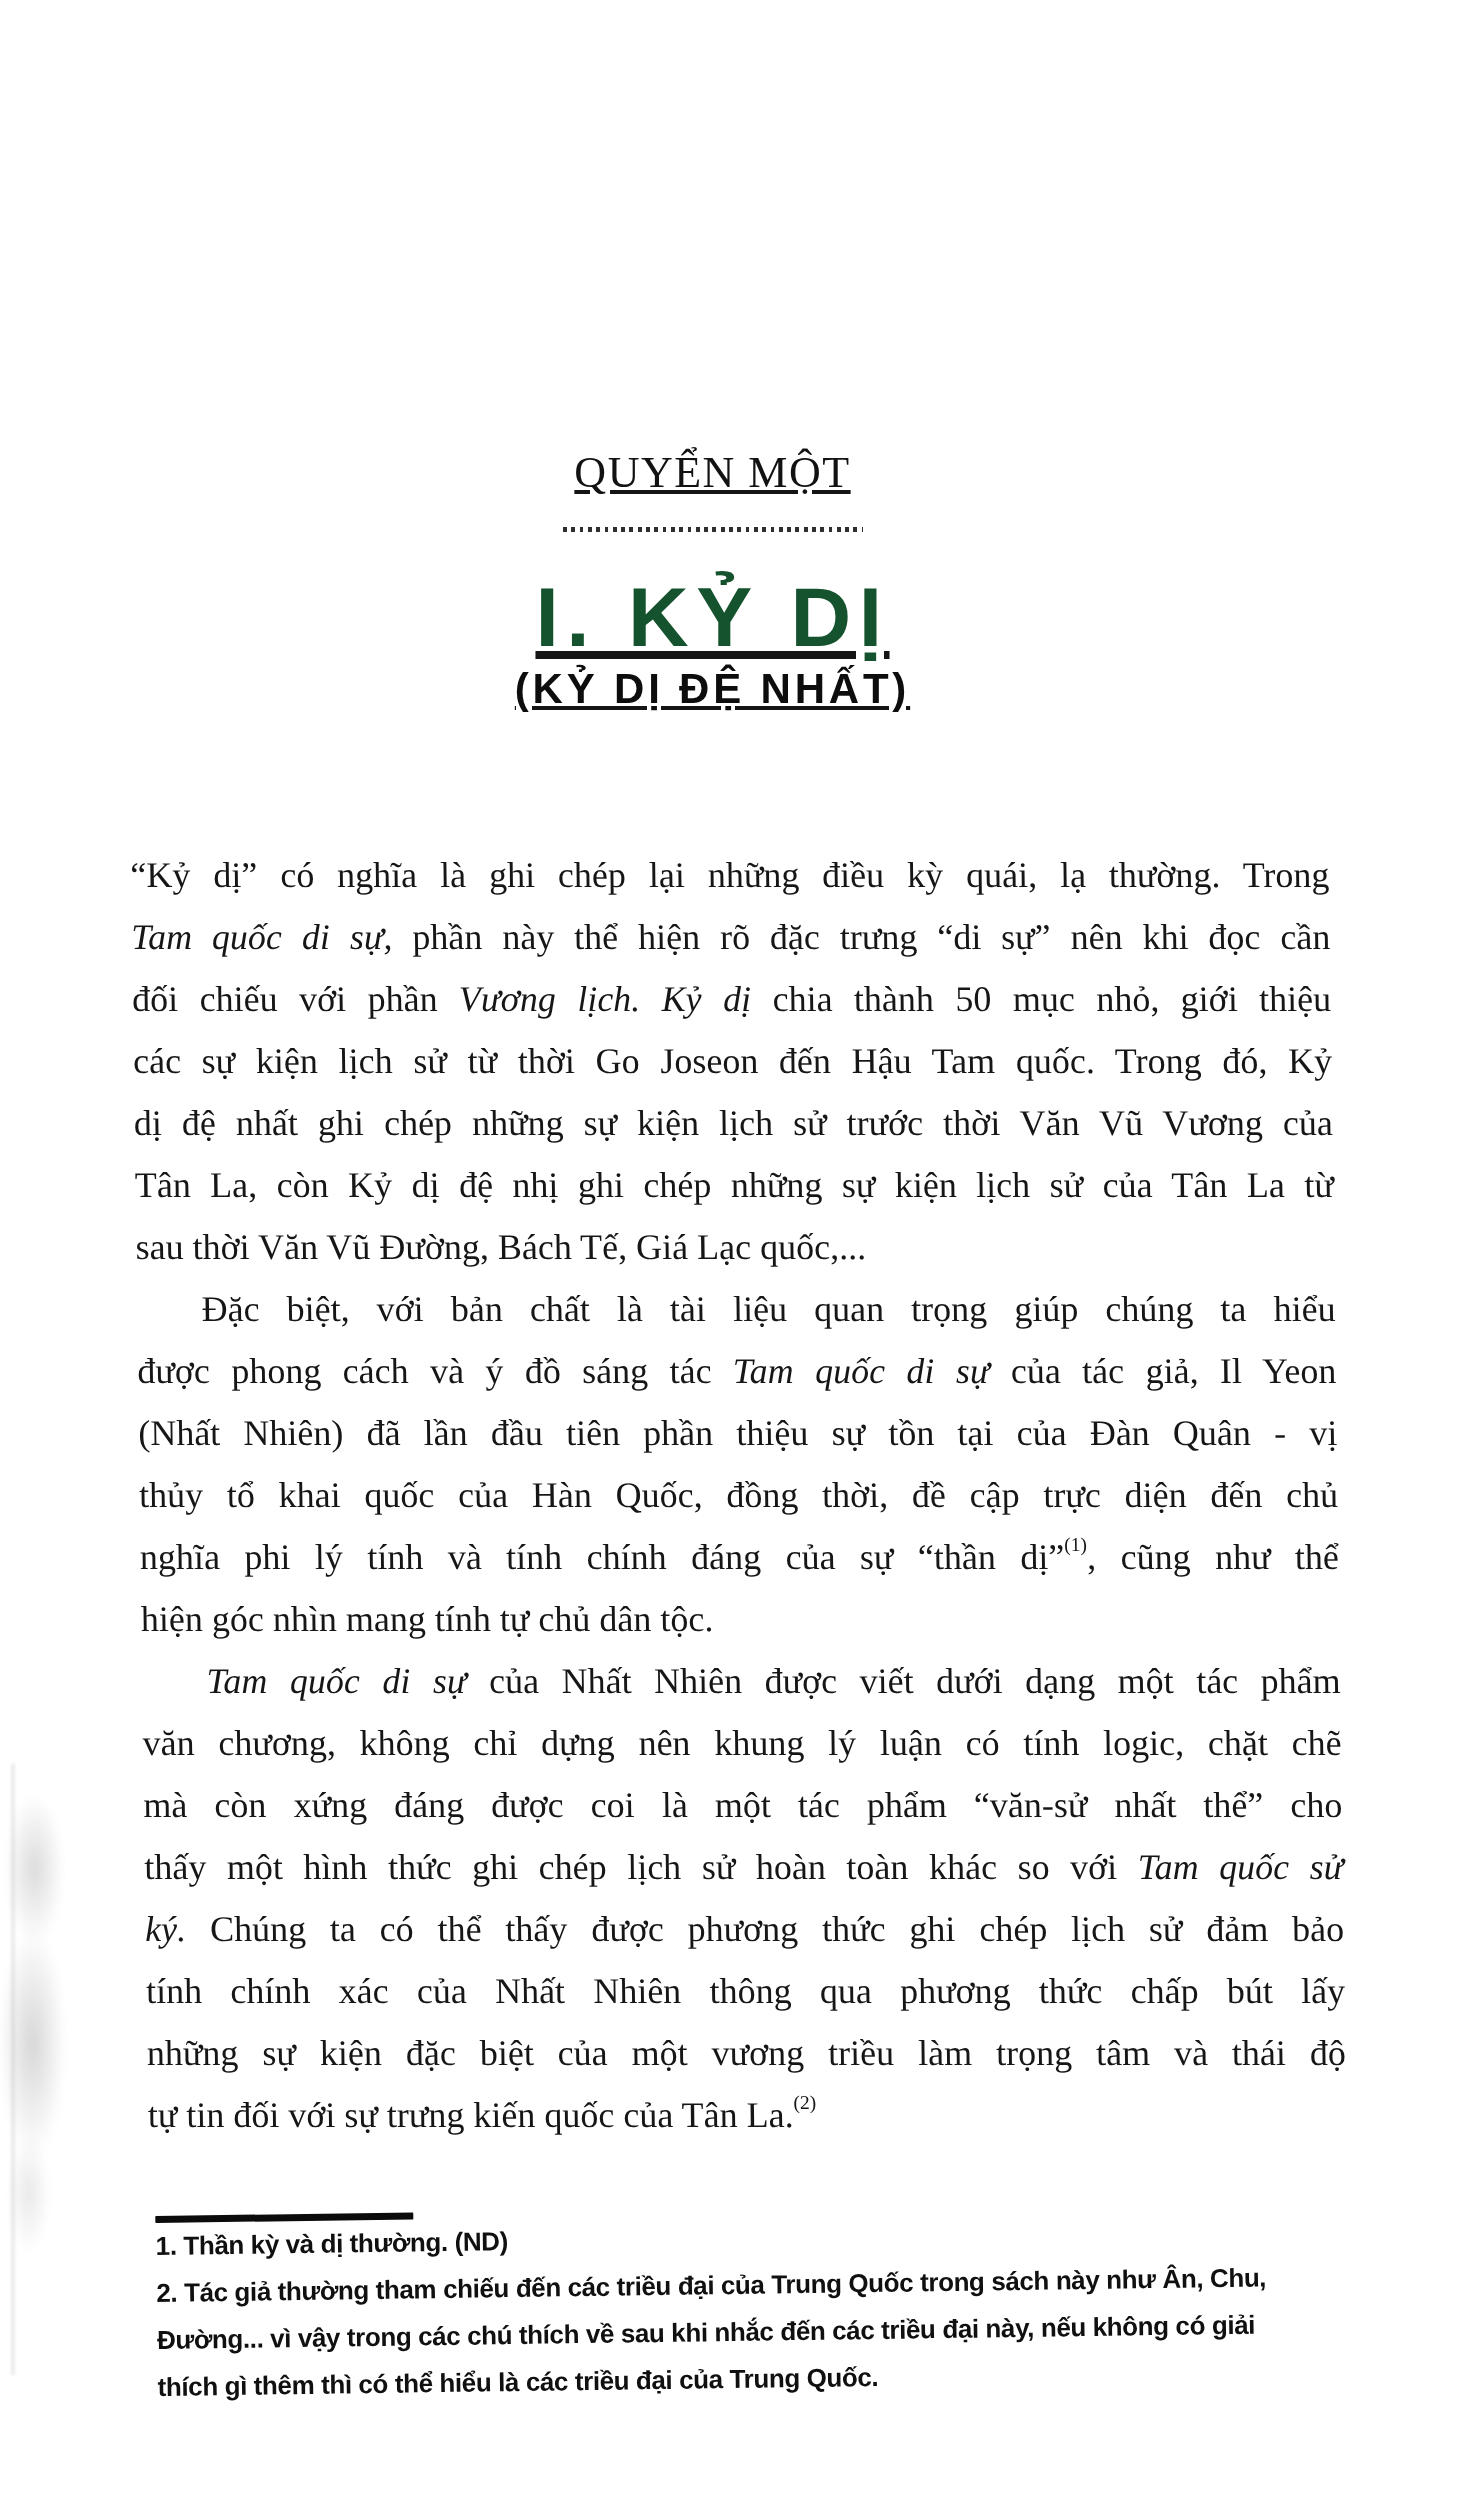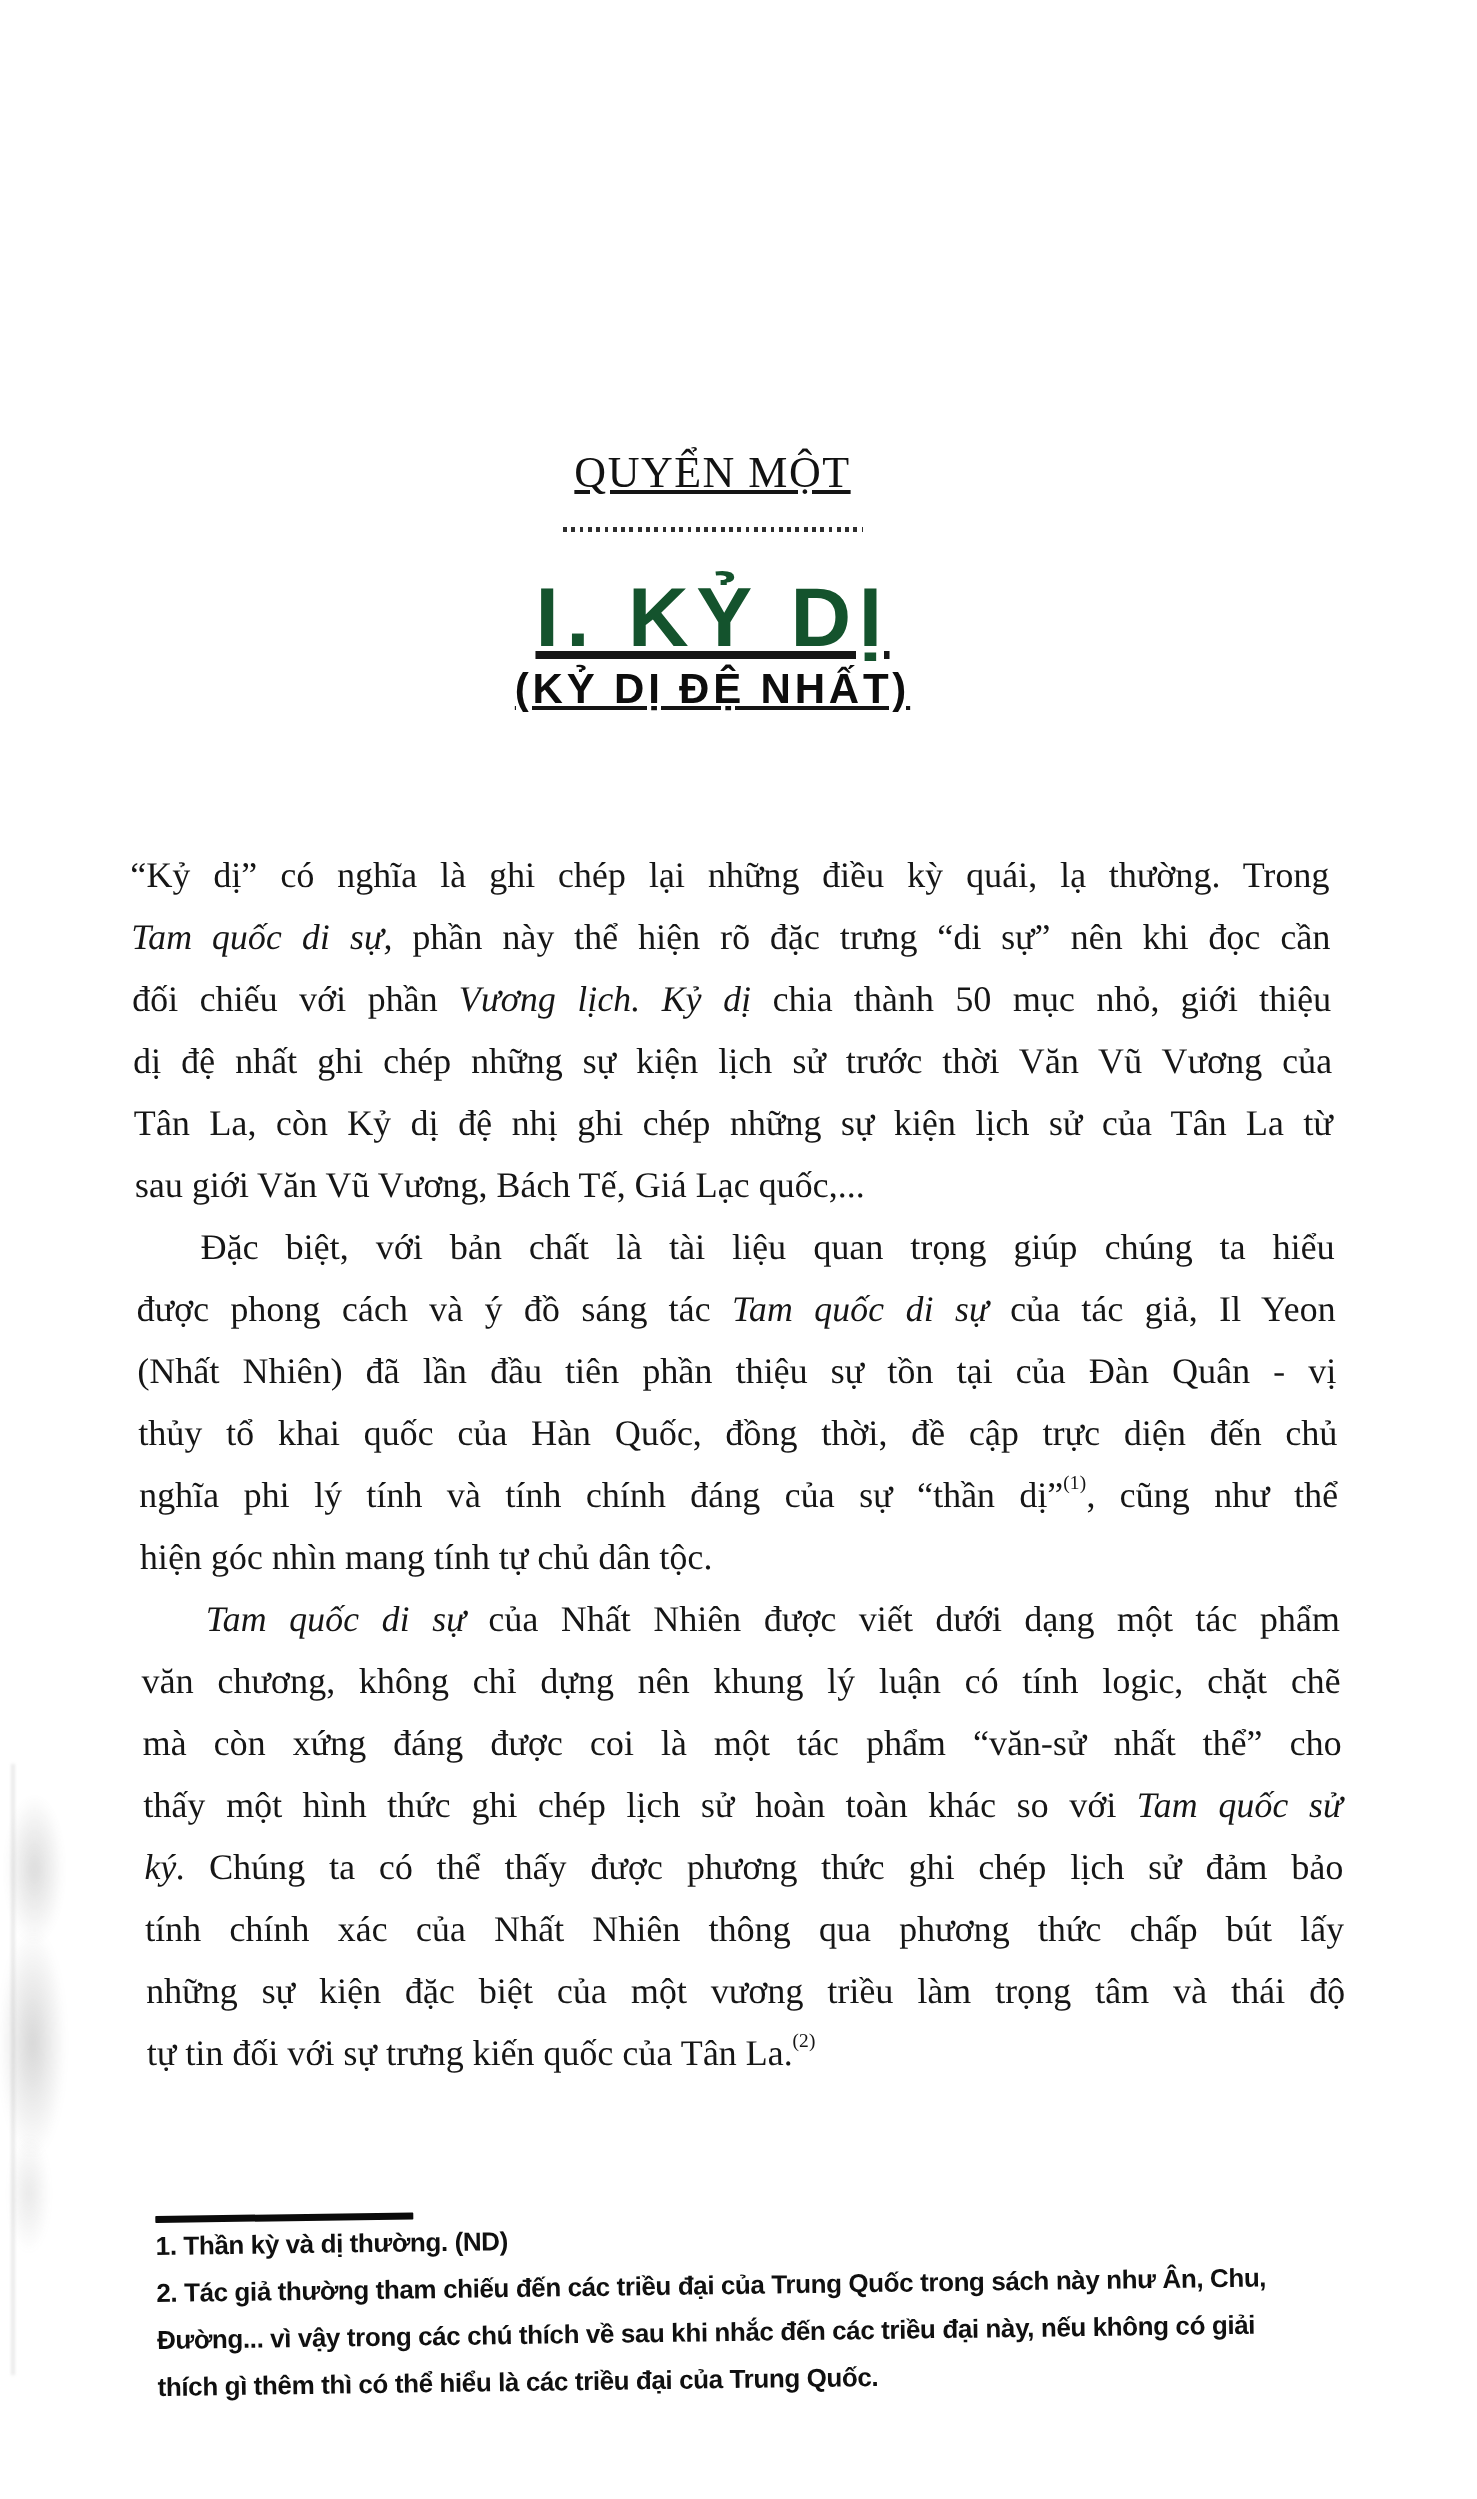--- a/index.html
+++ b/index.html
@@ -90,23 +90,24 @@
     <div class="kicker">QUYỂN MỘT</div>
     <div class="dotted"></div>
     <h1 class="title">I. KỶ DỊ</h1>
     <div class="subtitle">(KỶ DỊ ĐỆ NHẤT)</div>
   </header>
 
   <main class="bodytext">
       <div class="line j"><span>“Kỷ dị” có nghĩa là ghi chép lại những điều kỳ quái, lạ thường. Trong</span></div>
       <div class="line j"><span class="it">Tam quốc di sự,</span><span> phần này thể hiện rõ đặc trưng “di sự” nên khi đọc cần</span></div>
       <div class="line j"><span>đối chiếu với phần </span><span class="it">Vương lịch. Kỷ dị</span><span> chia thành 50 mục nhỏ, giới thiệu</span></div>
+      <div class="line j"><span>các sự kiện lịch sử từ thời Go Joseon đến Hậu Tam quốc. Trong đó, Kỷ</span></div>
       <div class="line j"><span>dị đệ nhất ghi chép những sự kiện lịch sử trước thời Văn Vũ Vương của</span></div>
       <div class="line j"><span>Tân La, còn Kỷ dị đệ nhị ghi chép những sự kiện lịch sử của Tân La từ</span></div>
-      <div class="line"><span>sau giới Văn Vũ Vương, Bách Tế, Giá Lạc quốc,...</span></div>
+      <div class="line"><span>sau thời Văn Vũ Đường, Bách Tế, Giá Lạc quốc,...</span></div>
       <div class="line j ind"><span>Đặc biệt, với bản chất là tài liệu quan trọng giúp chúng ta hiểu</span></div>
       <div class="line j"><span>được phong cách và ý đồ sáng tác </span><span class="it">Tam quốc di sự</span><span> của tác giả, Il Yeon</span></div>
       <div class="line j"><span>(Nhất Nhiên) đã lần đầu tiên phần thiệu sự tồn tại của Đàn Quân - vị</span></div>
       <div class="line j"><span>thủy tổ khai quốc của Hàn Quốc, đồng thời, đề cập trực diện đến chủ</span></div>
       <div class="line j"><span>nghĩa phi lý tính và tính chính đáng của sự “thần dị”</span><sup>(1)</sup><span>, cũng như thể</span></div>
       <div class="line"><span>hiện góc nhìn mang tính tự chủ dân tộc.</span></div>
       <div class="line j ind"><span class="it">Tam quốc di sự</span><span> của Nhất Nhiên được viết dưới dạng một tác phẩm</span></div>
       <div class="line j"><span>văn chương, không chỉ dựng nên khung lý luận có tính logic, chặt chẽ</span></div>
       <div class="line j"><span>mà còn xứng đáng được coi là một tác phẩm “văn-sử nhất thể” cho</span></div>
       <div class="line j"><span>thấy một hình thức ghi chép lịch sử hoàn toàn khác so với </span><span class="it">Tam quốc sử</span></div>

